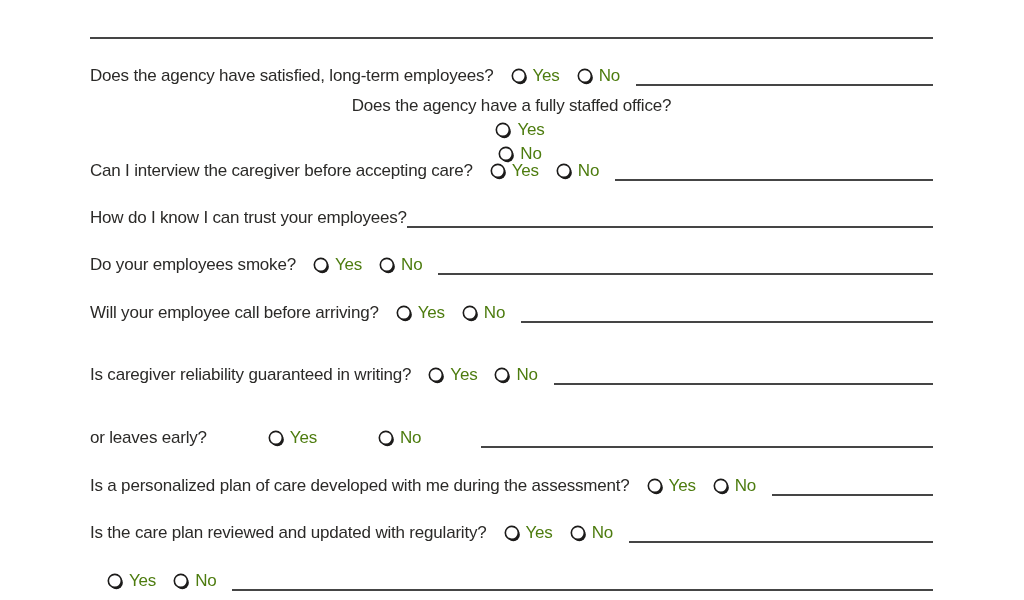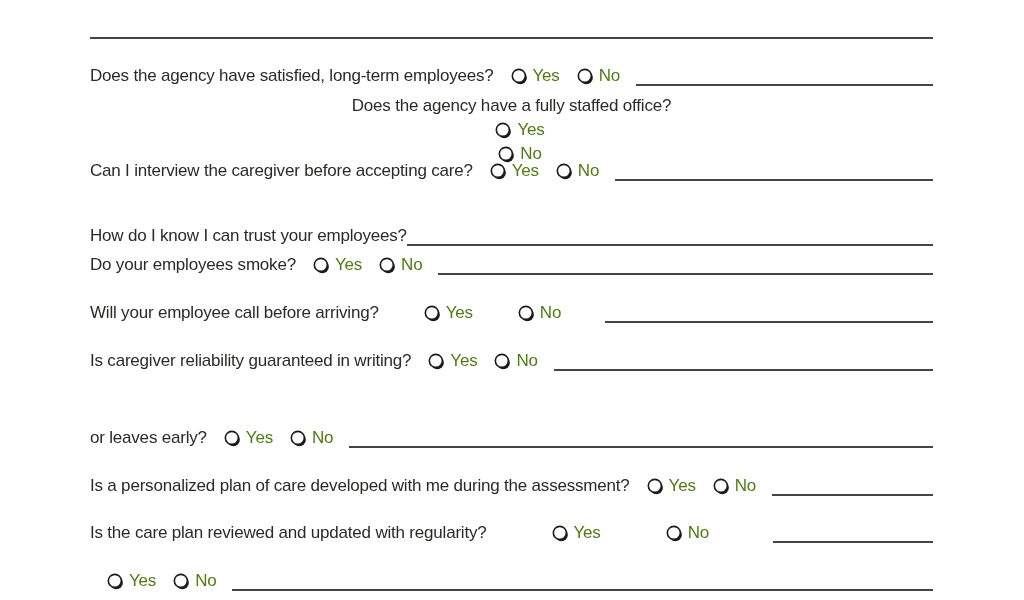--- a/index.html
+++ b/index.html
@@ -116,21 +116,21 @@
     </span>
     <span class="opt">
       <svg class="radio" width="17" height="17" viewBox="0 0 18 18">
         <circle cx="9.9" cy="10.3" r="6.9" fill="#1c1b1a"></circle>
         <circle cx="8.3" cy="8.3" r="6.9" fill="#ffffff" stroke="#1c1b1a" stroke-width="1.7"></circle>
       </svg>
       <span class="optlabel">No</span>
     </span>
     <div class="fill"></div>
   </div>
-    <div class="row" style="top: 224px;">
+    <div class="row" style="top: 206px;">
     <span class="q">How do I know I can trust your employees?</span>
 
     <div class="fill no-gap"></div>
   </div>
     <div class="row" style="top: 253px;">
     <span class="q">Do your employees smoke?</span>
     <span class="opt">
       <svg class="radio" width="17" height="17" viewBox="0 0 18 18">
         <circle cx="9.9" cy="10.3" r="6.9" fill="#1c1b1a"></circle>
         <circle cx="8.3" cy="8.3" r="6.9" fill="#ffffff" stroke="#1c1b1a" stroke-width="1.7"></circle>
@@ -139,57 +139,57 @@
     </span>
     <span class="opt">
       <svg class="radio" width="17" height="17" viewBox="0 0 18 18">
         <circle cx="9.9" cy="10.3" r="6.9" fill="#1c1b1a"></circle>
         <circle cx="8.3" cy="8.3" r="6.9" fill="#ffffff" stroke="#1c1b1a" stroke-width="1.7"></circle>
       </svg>
       <span class="optlabel">No</span>
     </span>
     <div class="fill"></div>
   </div>
-    <div class="row" style="top: 301px; gap: 28px;">
+    <div class="row" style="top: 301px;">
     <span class="q">Will your employee call before arriving?</span>
     <span class="opt">
       <svg class="radio" width="17" height="17" viewBox="0 0 18 18">
         <circle cx="9.9" cy="10.3" r="6.9" fill="#1c1b1a"></circle>
         <circle cx="8.3" cy="8.3" r="6.9" fill="#ffffff" stroke="#1c1b1a" stroke-width="1.7"></circle>
       </svg>
       <span class="optlabel">Yes</span>
     </span>
     <span class="opt">
       <svg class="radio" width="17" height="17" viewBox="0 0 18 18">
         <circle cx="9.9" cy="10.3" r="6.9" fill="#1c1b1a"></circle>
         <circle cx="8.3" cy="8.3" r="6.9" fill="#ffffff" stroke="#1c1b1a" stroke-width="1.7"></circle>
       </svg>
       <span class="optlabel">No</span>
     </span>
     <div class="fill"></div>
   </div>
-    <div class="row" style="top: 349px; justify-content: flex-end;">
+    <div class="row" style="top: 363px; justify-content: flex-end;">
     <span class="q">Is caregiver reliability guaranteed in writing?</span>
     <span class="opt">
       <svg class="radio" width="17" height="17" viewBox="0 0 18 18">
         <circle cx="9.9" cy="10.3" r="6.9" fill="#1c1b1a"></circle>
         <circle cx="8.3" cy="8.3" r="6.9" fill="#ffffff" stroke="#1c1b1a" stroke-width="1.7"></circle>
       </svg>
       <span class="optlabel">Yes</span>
     </span>
     <span class="opt">
       <svg class="radio" width="17" height="17" viewBox="0 0 18 18">
         <circle cx="9.9" cy="10.3" r="6.9" fill="#1c1b1a"></circle>
         <circle cx="8.3" cy="8.3" r="6.9" fill="#ffffff" stroke="#1c1b1a" stroke-width="1.7"></circle>
       </svg>
       <span class="optlabel">No</span>
     </span>
     <div class="fill"></div>
   </div>
-    <div class="row" style="top: 426px;">
+    <div class="row" style="top: 426px; gap: 44px;">
     <span class="q">or leaves early?</span>
     <span class="opt">
       <svg class="radio" width="17" height="17" viewBox="0 0 18 18">
         <circle cx="9.9" cy="10.3" r="6.9" fill="#1c1b1a"></circle>
         <circle cx="8.3" cy="8.3" r="6.9" fill="#ffffff" stroke="#1c1b1a" stroke-width="1.7"></circle>
       </svg>
       <span class="optlabel">Yes</span>
     </span>
     <span class="opt">
       <svg class="radio" width="17" height="17" viewBox="0 0 18 18">
@@ -211,21 +211,21 @@
     </span>
     <span class="opt">
       <svg class="radio" width="17" height="17" viewBox="0 0 18 18">
         <circle cx="9.9" cy="10.3" r="6.9" fill="#1c1b1a"></circle>
         <circle cx="8.3" cy="8.3" r="6.9" fill="#ffffff" stroke="#1c1b1a" stroke-width="1.7"></circle>
       </svg>
       <span class="optlabel">No</span>
     </span>
     <div class="fill"></div>
   </div>
-    <div class="row" style="top: 521px; gap: 48px;">
+    <div class="row" style="top: 521px;">
     <span class="q">Is the care plan reviewed and updated with regularity?</span>
     <span class="opt">
       <svg class="radio" width="17" height="17" viewBox="0 0 18 18">
         <circle cx="9.9" cy="10.3" r="6.9" fill="#1c1b1a"></circle>
         <circle cx="8.3" cy="8.3" r="6.9" fill="#ffffff" stroke="#1c1b1a" stroke-width="1.7"></circle>
       </svg>
       <span class="optlabel">Yes</span>
     </span>
     <span class="opt">
       <svg class="radio" width="17" height="17" viewBox="0 0 18 18">

